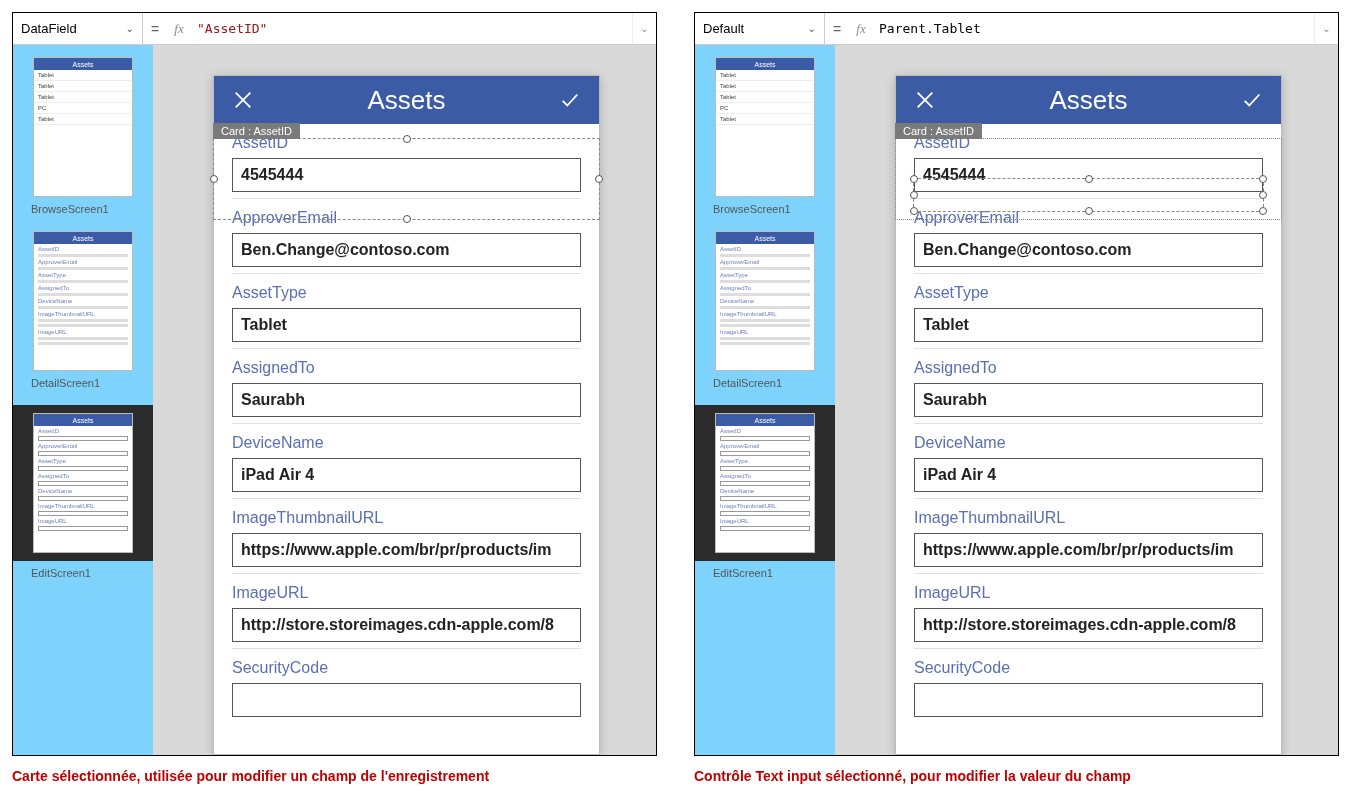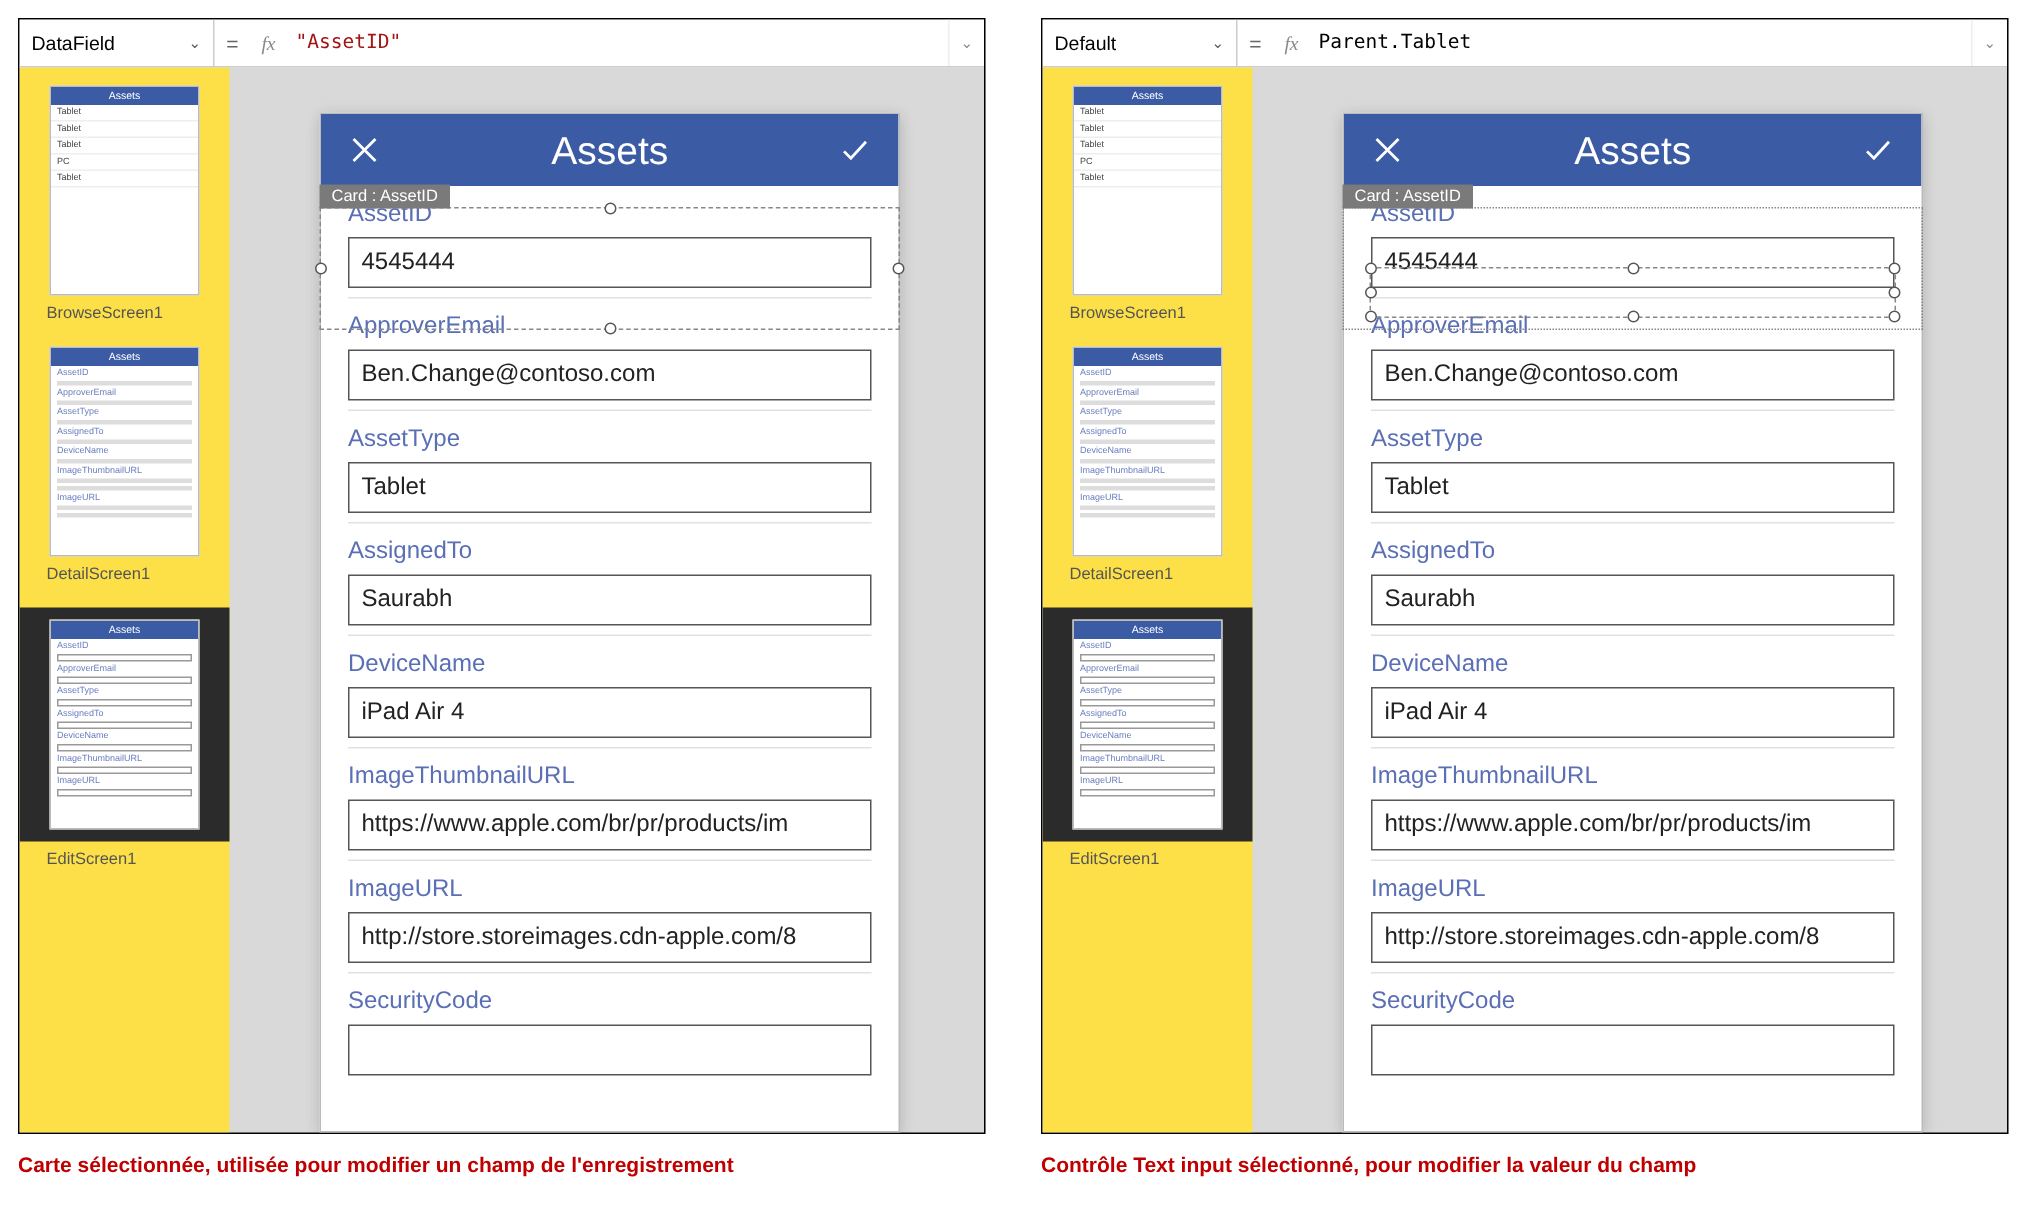--- a/index.html
+++ b/index.html
@@ -14,21 +14,21 @@
   .prop-dd { display: flex; align-items: center; justify-content: space-between; width: 130px; height: 32px; padding: 0 8px; border-right: 1px solid #ccc; font-size: 13px; }
   .chev { font-size: 10px; color: #555; }
   .eq { width: 24px; text-align: center; color: #666; font-size: 14px; }
   .fx { width: 24px; font-style: italic; color: #888; font-size: 13px; text-align: center; font-family: Liberation Serif, serif; }
   .formula { flex: 1; font-size: 13px; padding: 0 6px; font-family: Consolas, monospace; }
   .formula .str { color: #a31515; }
   .dd-end { width: 24px; text-align: center; color: #888; font-size: 10px; border-left: 1px solid #eee; height: 100%; display:flex; align-items:center; justify-content:center;}
 
   
   .body-row { display: flex; height: calc(100% - 32px); }
-  .nav { width: 140px; background: #fde047; padding: 12px 0 0 0; display: flex; flex-direction: column; gap: 6px; align-items: center; font-size: 11px; color: #555;}
+  .nav { width: 140px; background: #7dd3fc; padding: 12px 0 0 0; display: flex; flex-direction: column; gap: 6px; align-items: center; font-size: 11px; color: #555;}
   .thumb { width: 100px; height: 140px; background: #fff; border: 1px solid #bbb; position: relative; overflow:hidden;}
   .thumb.sel::before { content:""; position:absolute; left:-18px; top:6px; width:4px; height:4px; background:#333; box-shadow:0 6px 0 #333, 0 12px 0 #333;}
   .thumb .thead { height: 12px; background: #3b5ba5; color:#fff; font-size:7px; display:flex; align-items:center; justify-content:center;}
   .thumb .line { height:3px; background:#ddd; margin:2px 4px;}
   .thumb .lineb { height:5px; border:1px solid #999; margin:2px 4px;}
   .thumb .lbl { font-size:6px; color:#6a7fbf; margin:2px 4px 0 4px;}
   .thumb .row { border-bottom:1px solid #eee; padding:2px 4px; font-size:6px; color:#444;}
   .nav-label { font-size: 11px; color:#555; margin-bottom: 10px; align-self: flex-start; padding-left: 18px;}
   .selband { background:#2b2b2b; width:140px; padding:8px 0; display:flex; justify-content:center;}
 
@@ -38,21 +38,21 @@
   .phone-head { height: 48px; background: #3b5ba5; color: #fff; display: flex; align-items: center; justify-content: space-between; padding: 0 18px; font-size: 24px; }
   .phone-head .mid { flex:1; text-align:center; font-size: 26px;}
   .ico { width: 22px; height: 22px; stroke: #fff; stroke-width: 2; fill: none; }
 
   .tag { position: absolute; left: 60px; top: 78px; background: #7a7a7a; color: #fff; font-size: 11px; padding: 2px 8px; z-index: 5; }
 
   .fields { padding: 0 18px; position: relative;}
   .card { padding: 10px 0 6px 0; border-top: 1px solid #e1e1e1; position: relative;}
   .card:first-child { border-top: none;}
   .flabel { color: #5a6fb5; font-size: 16px; margin-bottom: 6px; }
-  .fin { width: 100%; height: 34px; border: 1px solid #555; padding: 0 8px; font-size: 16px; color:#222; font-family: inherit; background:#fff;}
+  .fin { width: 100%; height: 34px; border: 1px solid #555; padding: 0 8px; font-size: 16px; color:#222; font-family: inherit; background:#fff;font-weight:bold;}
 
   
   .sel-card { position: absolute; border: 1px dashed #888; }
   .handle { position: absolute; width: 8px; height: 8px; background: #fff; border: 1px solid #555; border-radius: 50%; }
   .h-t { top: -4px; left: 50%; margin-left: -4px; }
   .h-b { bottom: -4px; left: 50%; margin-left: -4px; }
   .h-l { left: -4px; top: 50%; margin-top: -4px; }
   .h-r { right: -4px; top: 50%; margin-top: -4px; }
   .h-tl { top:-4px; left:-4px;} .h-tr{top:-4px;right:-4px;} .h-bl{bottom:-4px;left:-4px;} .h-br{bottom:-4px;right:-4px;}
 

